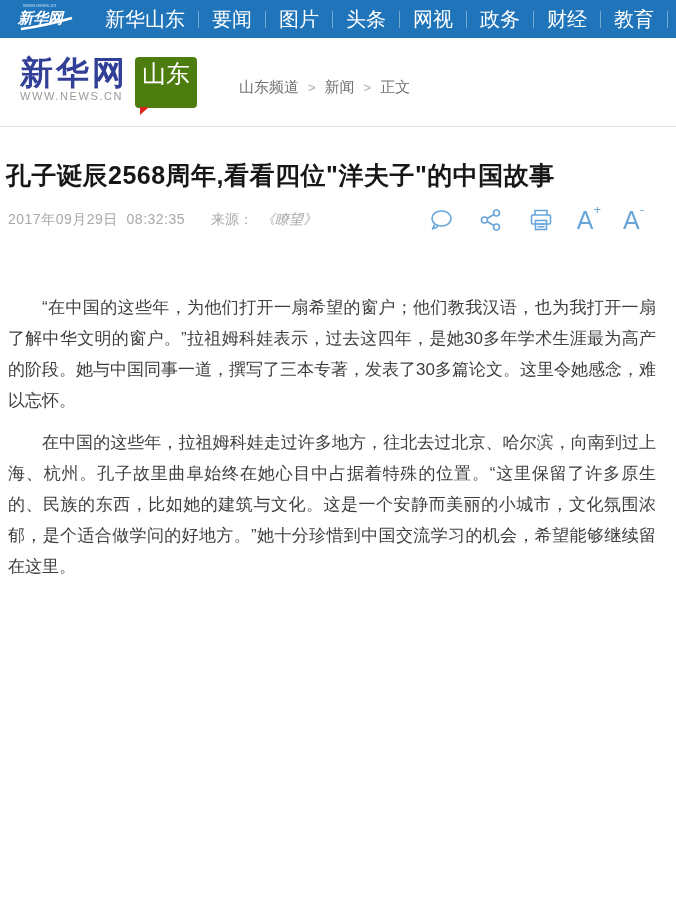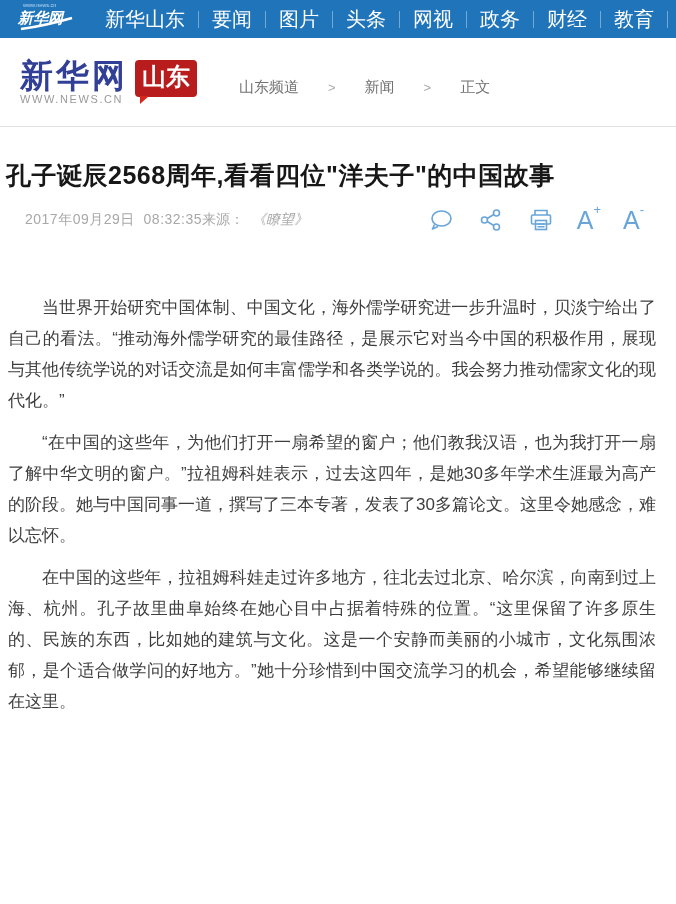--- a/index.html
+++ b/index.html
@@ -16,39 +16,39 @@
   .nav-item + .nav-item { border-left: 1px solid rgba(255,255,255,0.38); }
 
   
   .site-header { height: 89px; border-bottom: 1px solid #e2e2e2; display: flex;
     align-items: center; background: #fff; }
   .logo-block { display: flex; align-items: flex-start; margin-left: 20px; }
   .logo-main { display: flex; flex-direction: column; }
   .logo-text { font-size: 33px; font-weight: bold; color: #323f96; letter-spacing: 3px;
     line-height: 33px; }
   .logo-caption { font-size: 11px; color: #9a9a9a; letter-spacing: 1.6px; margin-top: 1px; }
-  .logo-badge { position: relative; background: #b91c1c; color: #ffffff; font-weight: bold;
-    font-size: 24px; line-height: 24px; padding: 5px 7px 8px; border-radius: 4px;
+  .logo-badge { position: relative; background: #4d7c0f; color: #ffffff; font-weight: normal;
+    font-size: 24px; line-height: 24px; padding: 5px 7px 22px; border-radius: 4px;
     margin-left: 7px; margin-top: 1px; }
   .logo-badge::after { content: ""; position: absolute; left: 5px; bottom: -7px;
     width: 0; height: 0; border-top: 8px solid #d9261c; border-right: 9px solid transparent; }
   .breadcrumb { margin-left: 42px; font-size: 15px; color: #727272; display: flex;
-    align-items: center; margin-top: 10px; gap: 20px; }
+    align-items: center; margin-top: 10px; }
   .breadcrumb .crumb { cursor: pointer; }
   .breadcrumb .sep { color: #aaaaaa; margin: 0 9px; font-size: 13px; }
 
   
   .article-title { margin: 27px 0 0; padding-left: 6px; font-size: 25px; line-height: 42px;
     font-weight: bold; color: #171717; letter-spacing: 0.5px; }
   .article-meta { margin-top: 8px; height: 32px; display: flex; align-items: center;
     justify-content: space-between; }
-  .meta-left { padding-left: 25px; font-size: 14px; color: #a8a8a8; display: flex;
+  .meta-left { padding-left: 8px; font-size: 14px; color: #a8a8a8; display: flex;
     align-items: center; }
   .meta-date { letter-spacing: 0.5px; }
-  .meta-source-label { }
+  .meta-source-label { margin-left: 26px; }
   .meta-source-name { margin-left: 8px; font-style: italic; }
   .meta-tools { display: flex; align-items: center; margin-right: 32px; }
   .tool { margin-left: 22px; cursor: pointer; display: flex; align-items: flex-start;
     color: #68a5d9; }
   .tool svg { display: block; }
   .font-tool { font-size: 25px; line-height: 26px; font-weight: 400; }
   .font-tool sup { font-size: 13px; line-height: 10px; position: relative; top: -2px; }
 
   .article-body { margin-top: 56px; padding: 0 20px 0 8px; }
   .article-body p { font-size: 17px; line-height: 31px; color: #3e3e3e;
@@ -133,16 +133,15 @@
         <sup>+</sup>
     </span>
     <span class="tool font-tool">
       <span>A</span>
         <sup>-</sup>
     </span>
   </div>
 </div>
 
 <div class="article-body">
-  <p>当世界开始研究中国体制、中国文化，海外儒学研究进一步升温时，贝淡宁给出了自己的看法。“推动海外儒学研究的最佳路径，是展示它对当今中国的积极作用，展现与其他传统学说的对话交流是如何丰富儒学和各类学说的。我会努力推动儒家文化的现代化。”</p>
   <p>“在中国的这些年，为他们打开一扇希望的窗户；他们教我汉语，也为我打开一扇了解中华文明的窗户。”拉祖姆科娃表示，过去这四年，是她30多年学术生涯最为高产的阶段。她与中国同事一道，撰写了三本专著，发表了30多篇论文。这里令她感念，难以忘怀。</p>
   <p>在中国的这些年，拉祖姆科娃走过许多地方，往北去过北京、哈尔滨，向南到过上海、杭州。孔子故里曲阜始终在她心目中占据着特殊的位置。“这里保留了许多原生的、民族的东西，比如她的建筑与文化。这是一个安静而美丽的小城市，文化氛围浓郁，是个适合做学问的好地方。”她十分珍惜到中国交流学习的机会，希望能够继续留在这里。</p>
 </div>
 
 </body></html>

